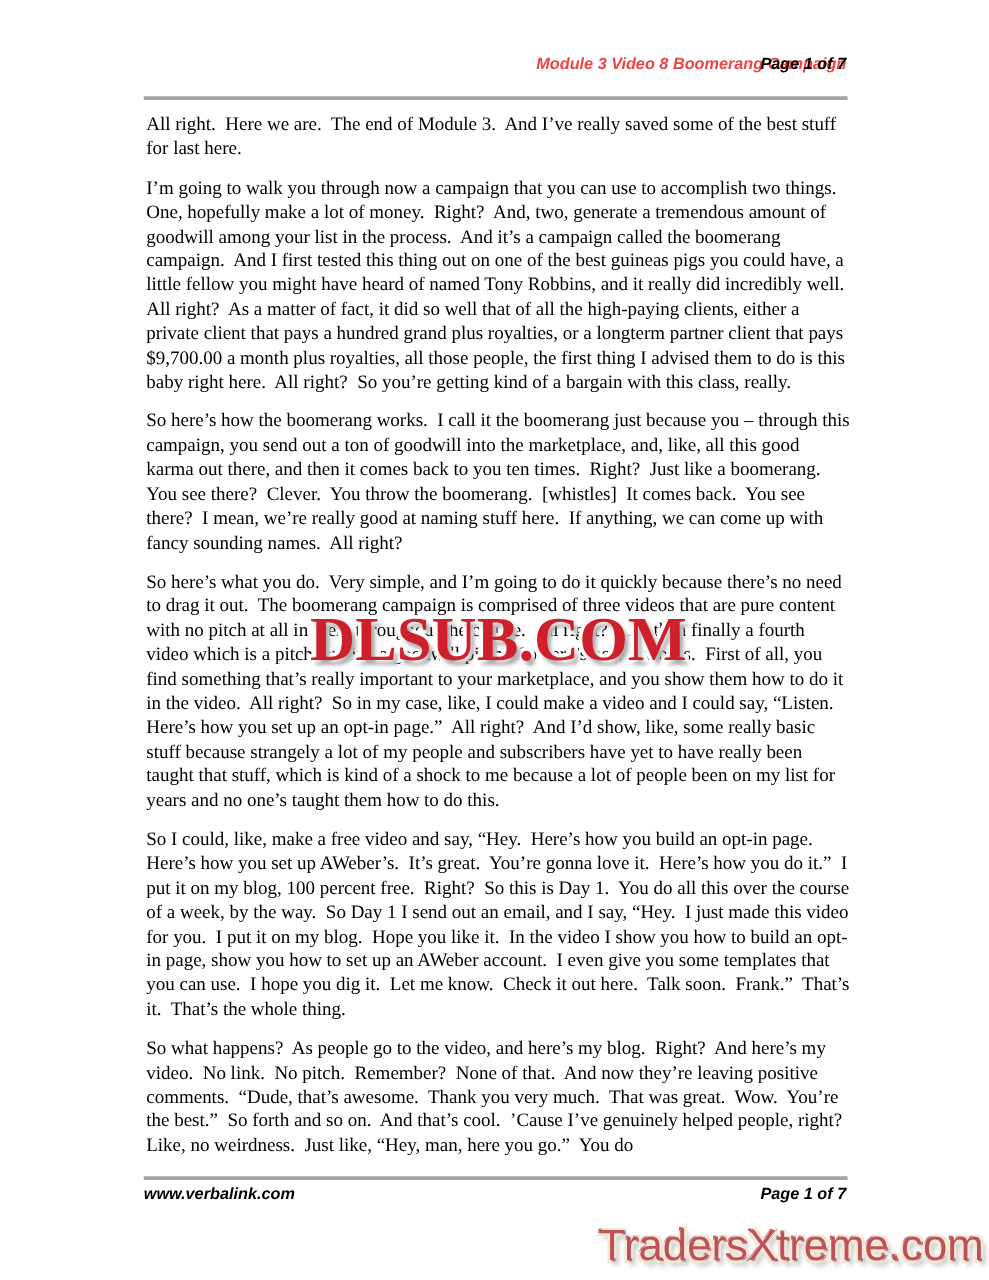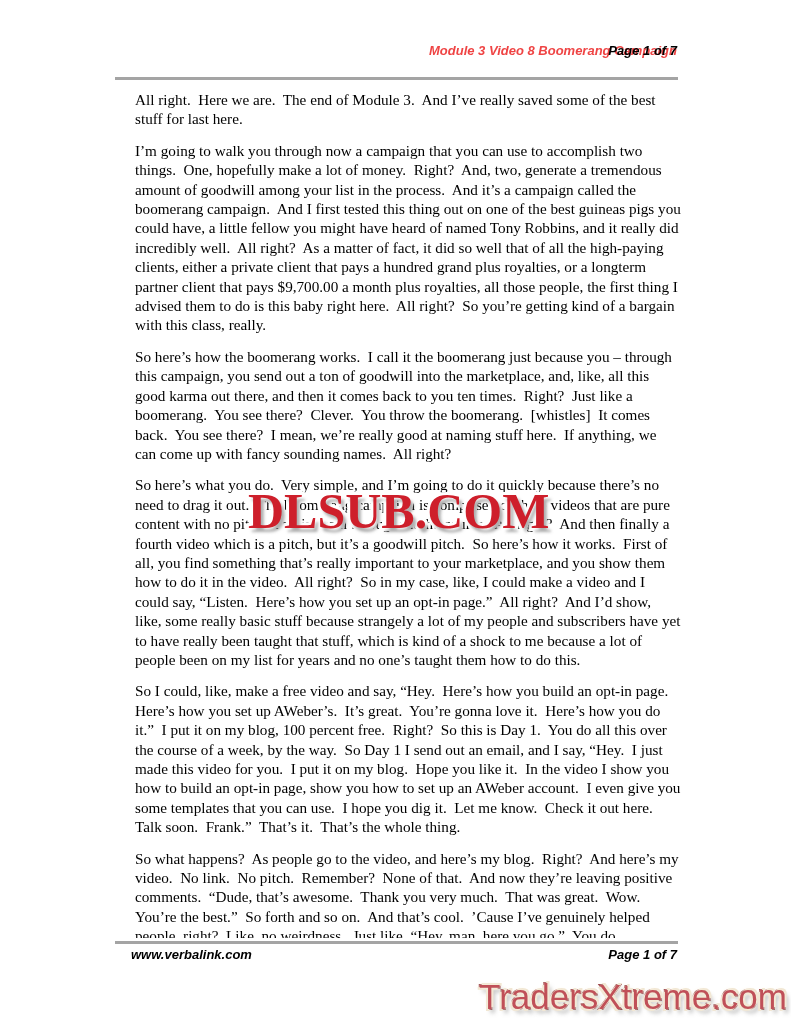--- a/index.html
+++ b/index.html
@@ -52,41 +52,41 @@
   }
   .rule-top{top:77px;}
   .rule-bottom{top:941px;}
 
   
   .transcript{
     position:absolute;top:90px;left:117px;width:564px;height:848px;
     font-size:15.2px;line-height:19.4px;color:#000;
     overflow:hidden;
   }
-  .transcript p{margin:0 0 12px 18px;white-space:pre-wrap;}
+  .transcript p{margin:0 0 12px 0;white-space:pre-wrap;}
   .transcript .it{text-align:right;}
 
   
   .watermark{
     position:absolute;top:482px;left:232px;
     font-family:"Liberation Serif", serif;
     font-weight:900;font-size:50px;letter-spacing:0px;
     color:#ce1f2b;
     -webkit-text-stroke:6px #ffffff;
     paint-order:stroke fill;
     text-shadow:3px 4px 3px rgba(110,110,110,0.55);
     white-space:nowrap;
     margin-left:16px;
   }
 
   
   .footer-site{
     position:absolute;top:947px;left:115px;
     font-family:"Liberation Sans", sans-serif;
-    font-weight:bold;font-style:italic;font-size:13px;color:#000;margin-left:16px;
+    font-weight:bold;font-style:italic;font-size:13px;color:#000;
   }
   .footer-page{
     position:absolute;top:947px;left:115px;width:562px;text-align:right;
     font-family:"Liberation Sans", sans-serif;
     font-weight:bold;font-style:italic;font-size:13px;color:#000;
   }
 
   
   .banner{
     position:absolute;top:977px;right:4px;

